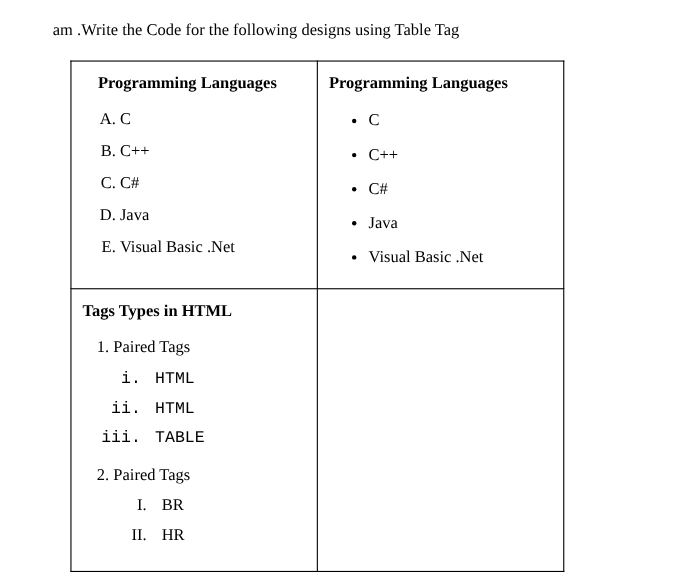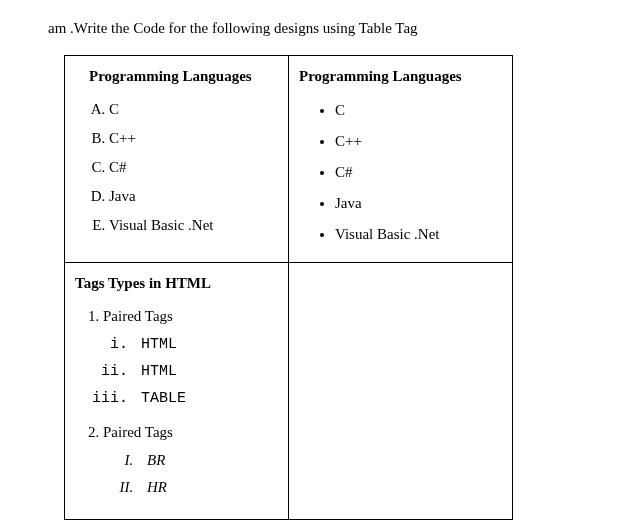--- a/index.html
+++ b/index.html
@@ -66,21 +66,20 @@
   ol.lower-roman li {
     padding: 5px 0 5px 4px;
     font-family: Liberation Mono, monospace;
   }
   ol.upper-roman {
     list-style-type: upper-roman;
     margin: 6px 0 0 34px;
   }
   ol.upper-roman li {
     padding: 5px 0 5px 10px;
-    font-style: italic;
   }
   .col-left {
     width: 50%;
   }
   .col-right {
     width: 50%;
   }
 </style>
 </head>
 <body>

